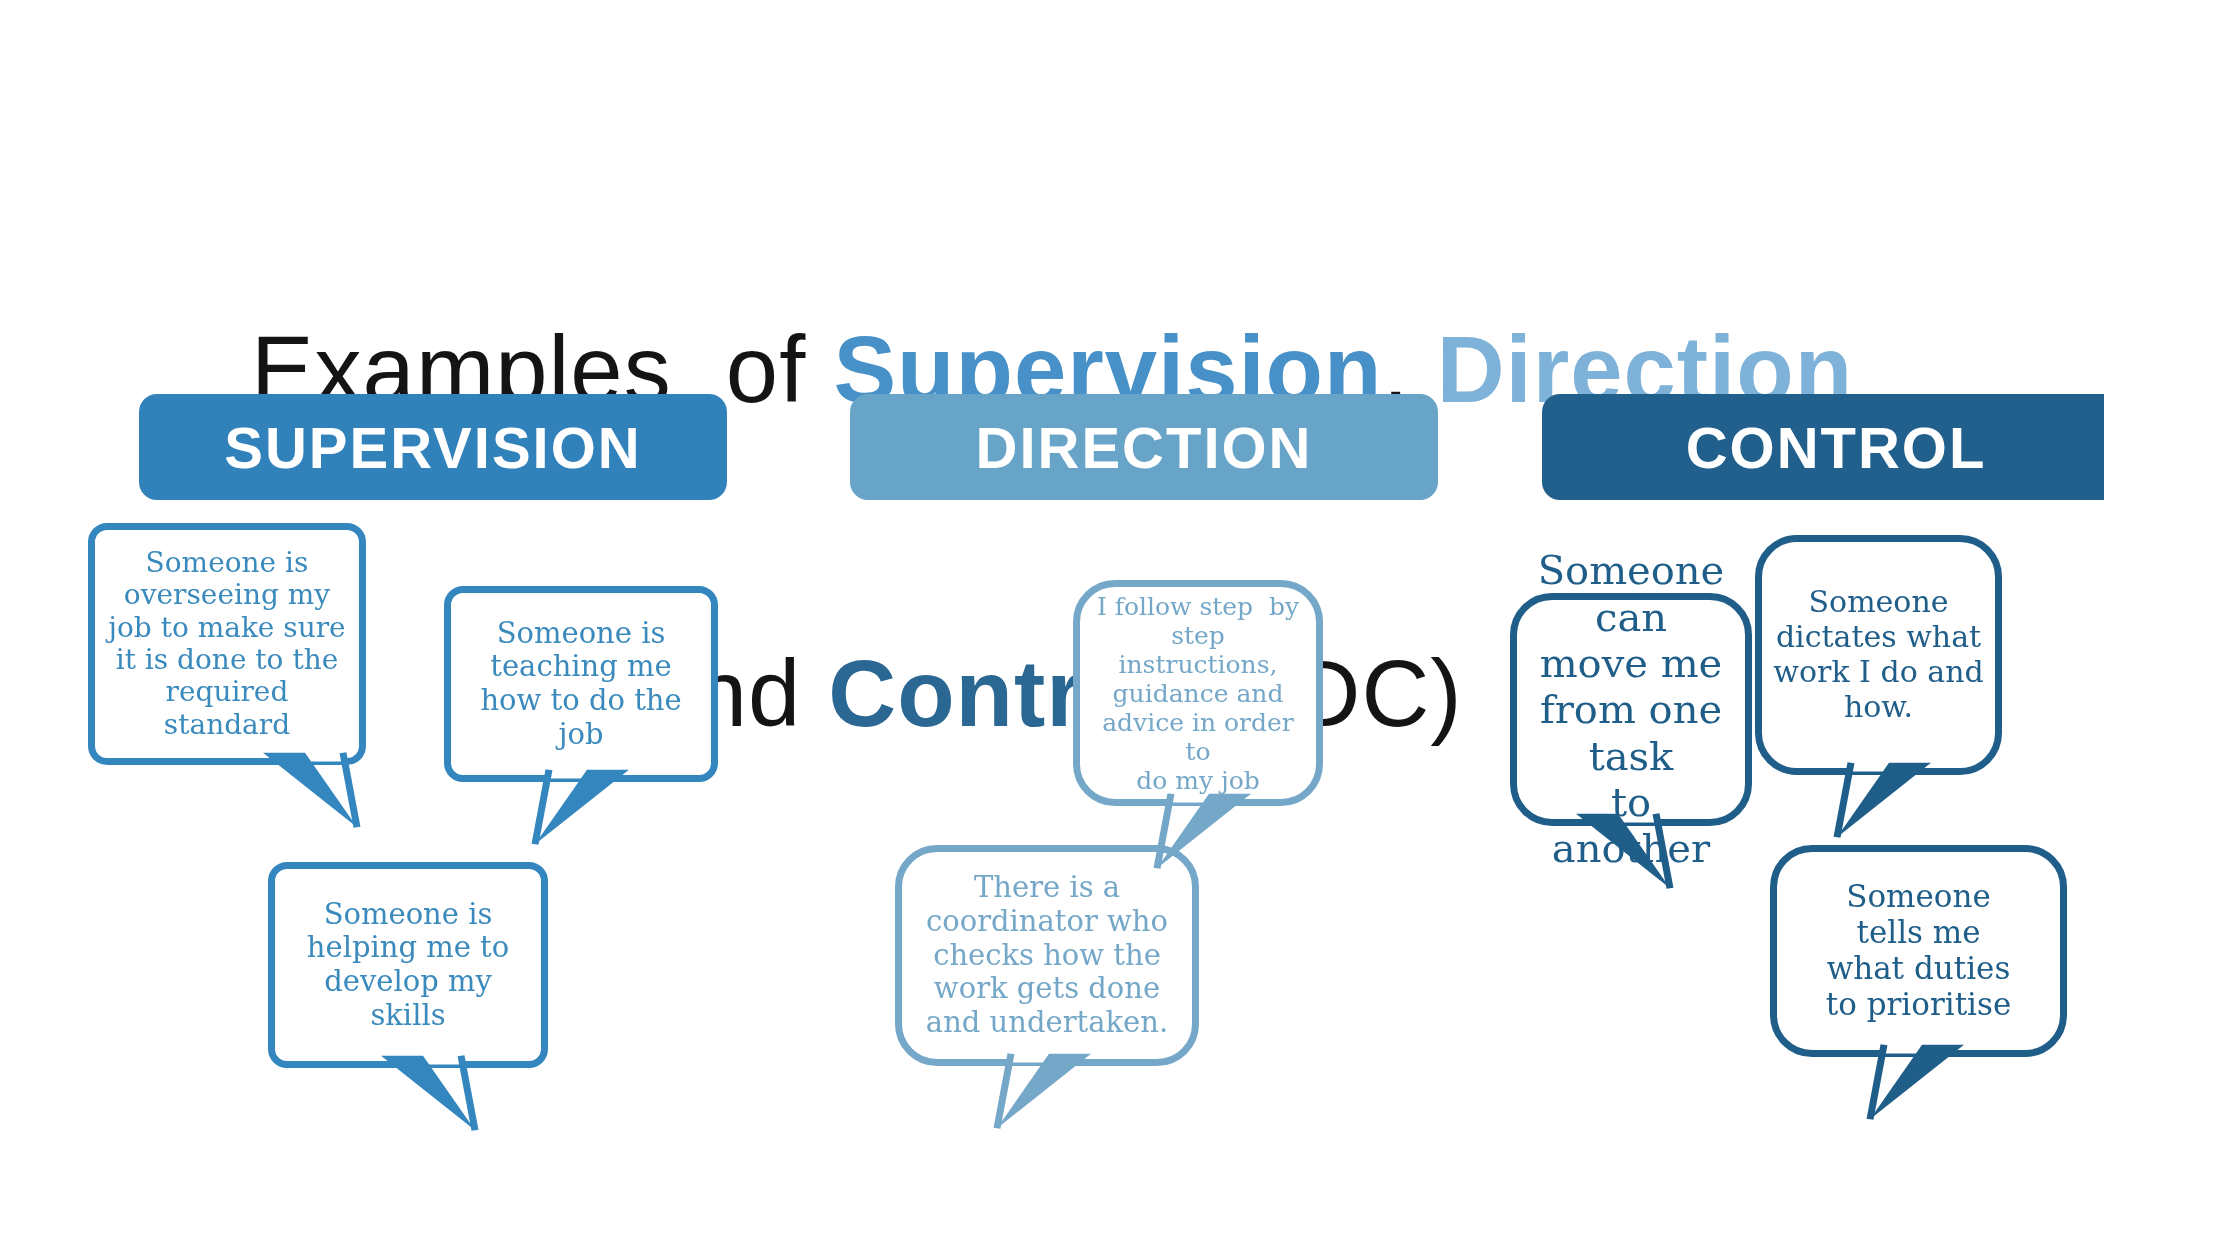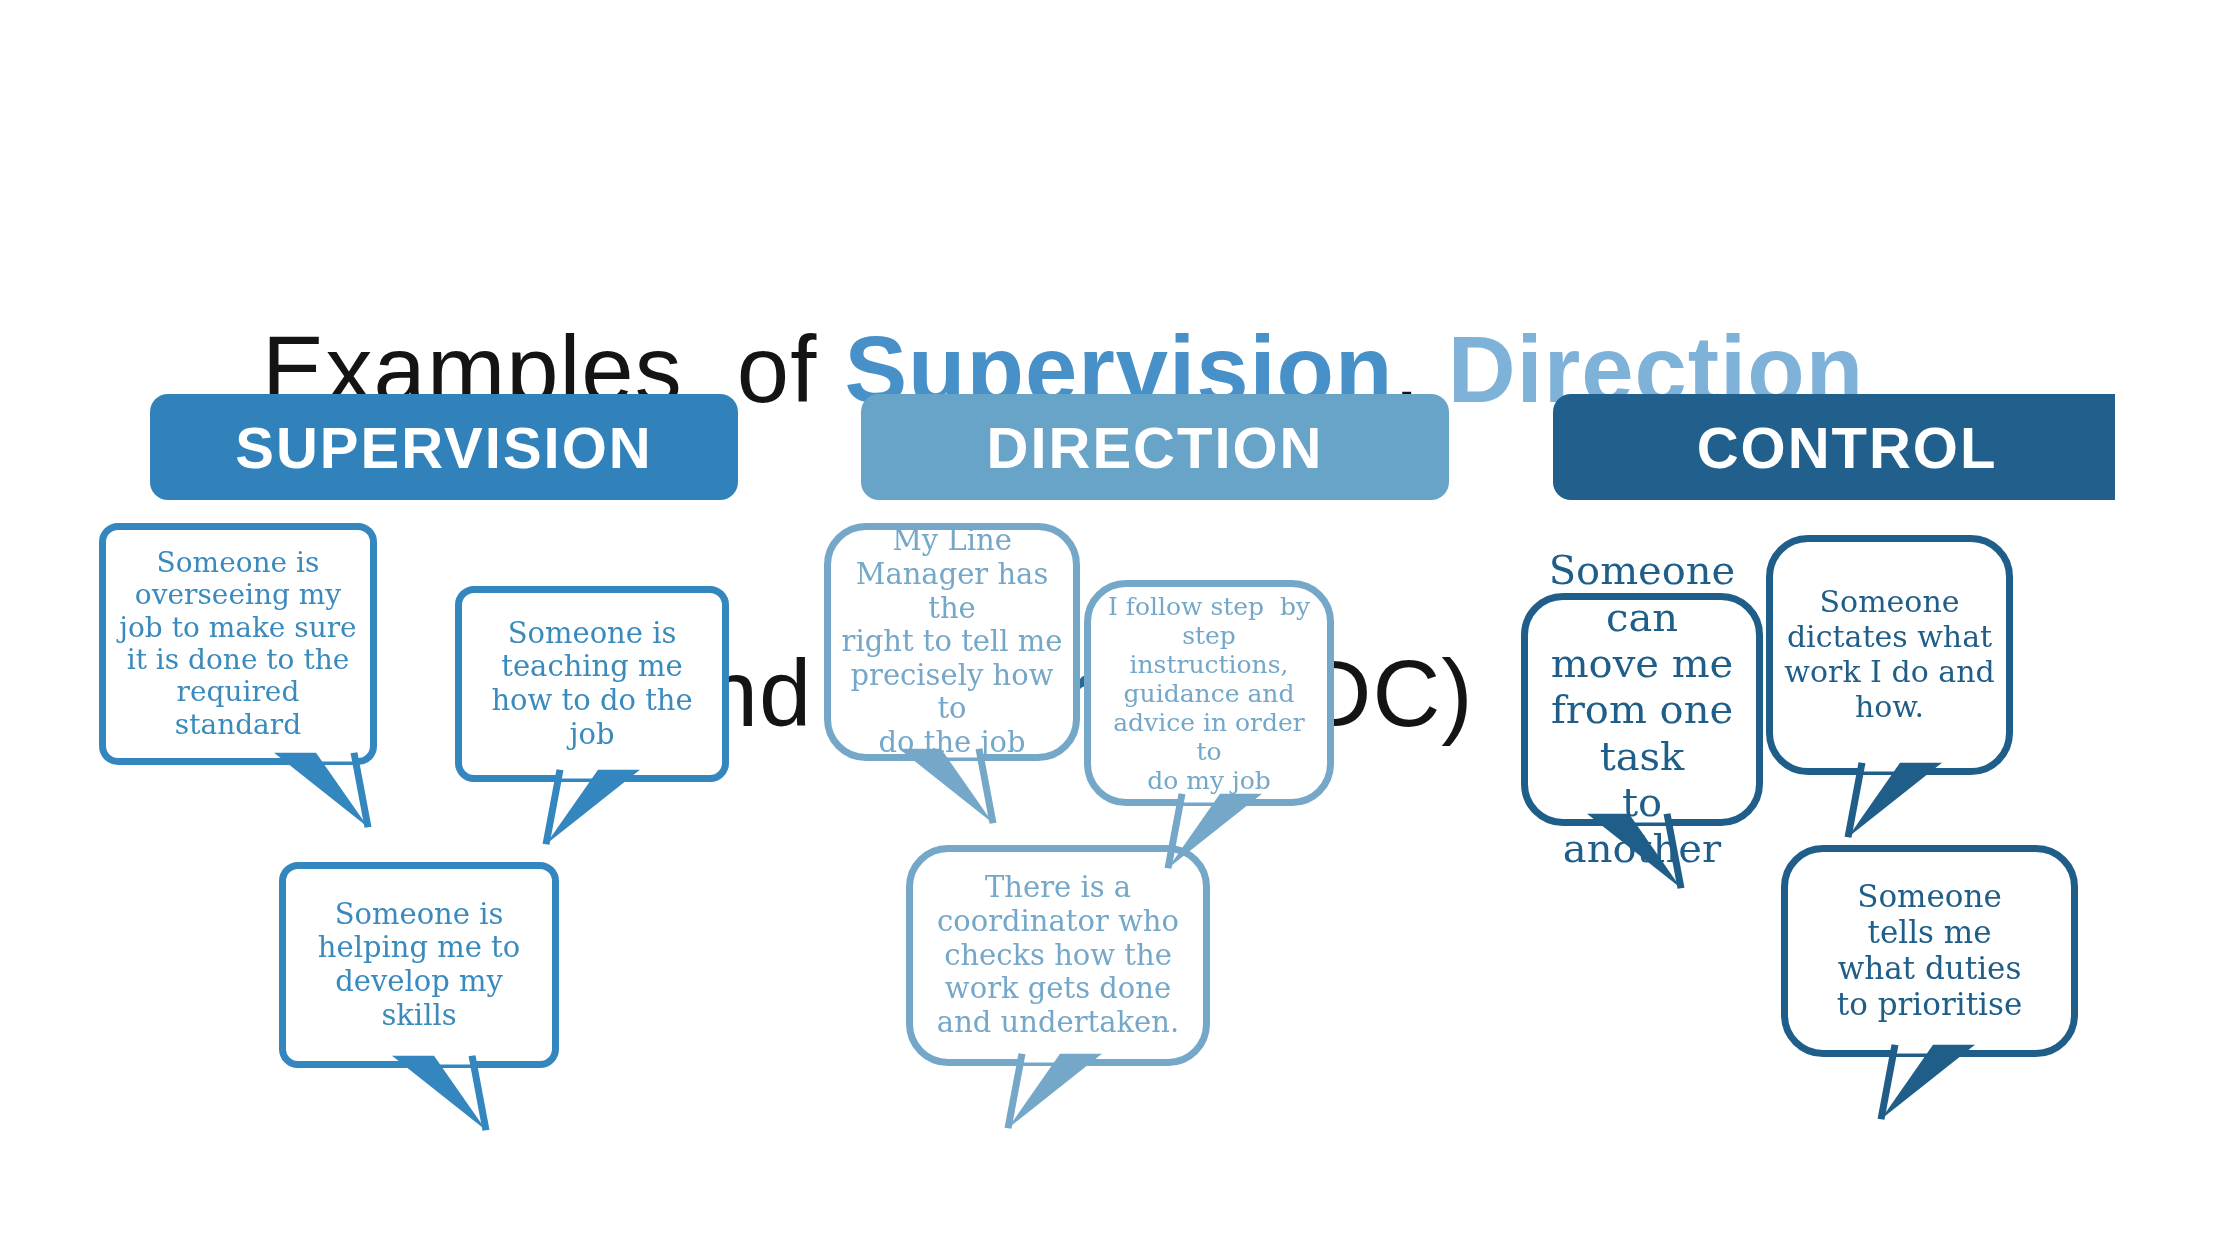--- a/index.html
+++ b/index.html
@@ -2,21 +2,20 @@
 <html><head>
 <meta charset="utf-8">
 <style>
   html,body{margin:0;padding:0;background:#fff;}
   #canvas{
     position:relative;
     width:2104px;height:1260px;
     background:#ffffff;
     overflow:hidden;
     font-family:"Liberation Sans",sans-serif;
-    margin-left:11px;
   }
 
   
   .title{
     position:absolute; top:100px; left:0; width:100%;
     text-align:center;
     font-size:94px; line-height:108px;
     letter-spacing:1px;
     white-space:pre-wrap;
   }
@@ -125,32 +124,20 @@
 helping me to
 develop my
 skills</div>
     <svg class="tail tail-r" style="left:96px;" viewBox="0 0 110 90" preserveAspectRatio="none">
       <polygon points="30,0 90,0 90,12 30,12" fill="#ffffff"></polygon>
       <polygon points="10,2 104,88 52,2" fill="#3486bf"></polygon>
       <line x1="90" y1="2" x2="104" y2="88" stroke="#3486bf" stroke-width="7"></line>
     </svg>
   </div>
 
-  <div class="bubble c2 bC">
-    <div class="btext">My Line
-Manager has the
-right to tell me
-precisely how to
-do the job</div>
-    <svg class="tail tail-r" viewBox="0 0 110 90" preserveAspectRatio="none">
-      <polygon points="30,0 90,0 90,12 30,12" fill="#ffffff"></polygon>
-      <polygon points="10,2 104,88 52,2" fill="#74a7c8"></polygon>
-      <line x1="90" y1="2" x2="104" y2="88" stroke="#74a7c8" stroke-width="7"></line>
-    </svg>
-  </div>
   <div class="bubble c2 bE">
     <div class="btext">There is a
 coordinator who
 checks how the
 work gets done
 and undertaken.</div>
     <svg class="tail tail-l" viewBox="0 0 110 90" preserveAspectRatio="none">
       <polygon points="30,0 90,0 90,12 30,12" fill="#ffffff"></polygon>
       <polygon points="10,2 104,88 52,2" fill="#74a7c8"></polygon>
       <line x1="90" y1="2" x2="104" y2="88" stroke="#74a7c8" stroke-width="7"></line>

